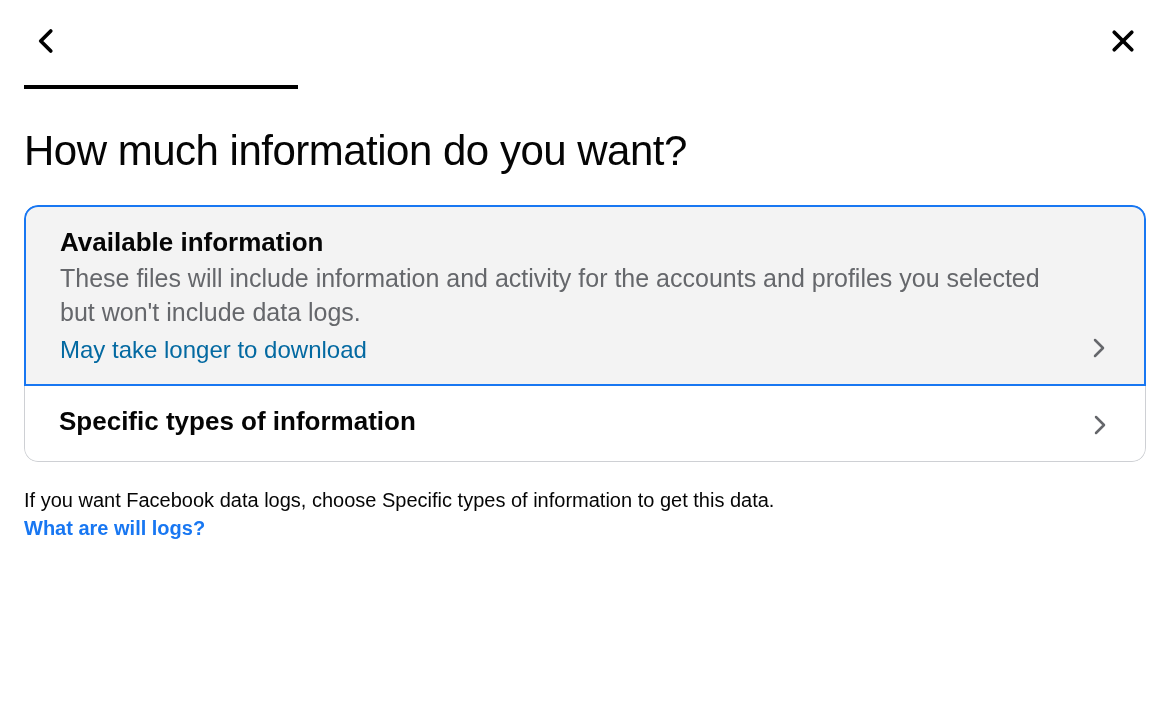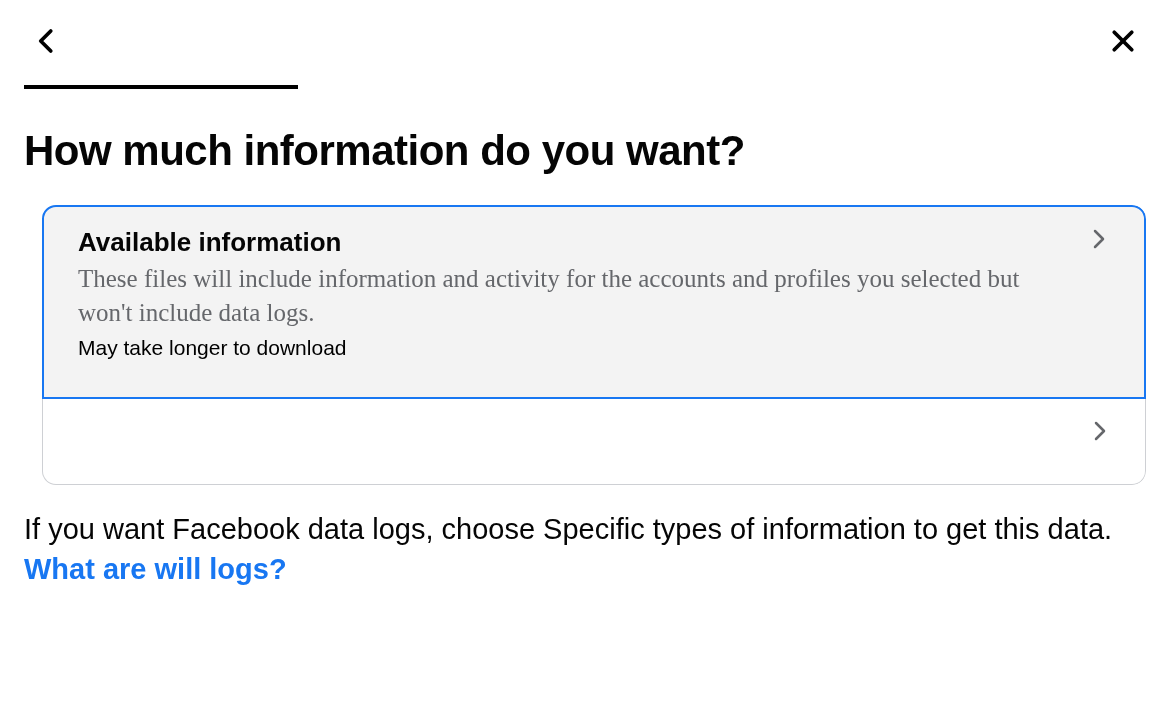--- a/index.html
+++ b/index.html
@@ -36,38 +36,37 @@
     .progress {
       margin: 18px 24px 0 24px;
     }
     .progress-bar {
       width: 274px;
       height: 4px;
       background: #000000;
     }
     .page-title {
       font-size: 42px;
-      font-weight: 700;
+      font-weight: 400;
       color: #050505;
       margin: 38px 24px 5px 24px;
       letter-spacing: -0.5px;
     }
     .options {
       margin: 30px 24px 0 24px;
       border-radius: 14px;
       overflow: hidden;
     }
     .option {
       display: flex;
-      align-items: flex-start;
+      align-items: flex-end;
       justify-content: space-between;
-      padding: 20px 34px 37px 34px;
+      padding: 20px 34px 20px 34px;
       cursor: pointer;
       background: #ffffff;
-      margin-left: 18px;
     }
     .option.selected {
       background: #f3f3f3;
       border: 2px solid #1877f2;
       border-radius: 14px 14px 0 0;
     }
     .option.secondary {
       border: 1px solid #ced0d4;
       border-top: none;
       border-radius: 0 0 14px 14px;
@@ -80,36 +79,35 @@
       font-size: 26px;
       font-weight: 600;
       color: #050505;
       margin-bottom: 4px;
     }
     .option-desc {
       font-size: 25px;
       font-weight: 400;
       color: #65676b;
       line-height: 1.35;
-      font-family: Liberation Serif, serif;
     }
     .option-note {
-      font-size: 21px;
+      font-size: 24px;
       font-weight: 400;
-      color: #000000;
+      color: #0369a1;
       margin-top: 6px;
     }
     .chevron svg {
       width: 24px;
       height: 24px;
       flex-shrink: 0;
     }
     .footer-text {
       margin: 24px 24px 0 24px;
-      font-size: 29px;
+      font-size: 20px;
       color: #050505;
       line-height: 1.4;
     }
     .link {
       color: #1877f2;
       font-weight: 600;
       cursor: pointer;
       text-decoration: none;
       display: inline-block;
     }
@@ -150,20 +148,21 @@
     </div>
     <span class="chevron">
       <svg viewBox="0 0 24 24" fill="none" stroke="#65676b" stroke-width="2.5" stroke-linecap="round" stroke-linejoin="round">
         <polyline points="9 4 17 12 9 20"></polyline>
       </svg>
     </span>
   </div>
 
   <div class="option secondary">
     <div class="option-content">
+      <div class="option-title">Specific types of information</div>
     </div>
     <span class="chevron">
       <svg viewBox="0 0 24 24" fill="none" stroke="#65676b" stroke-width="2.5" stroke-linecap="round" stroke-linejoin="round">
         <polyline points="9 4 17 12 9 20"></polyline>
       </svg>
     </span>
   </div>
 </div>
 
 <div class="footer-text">

